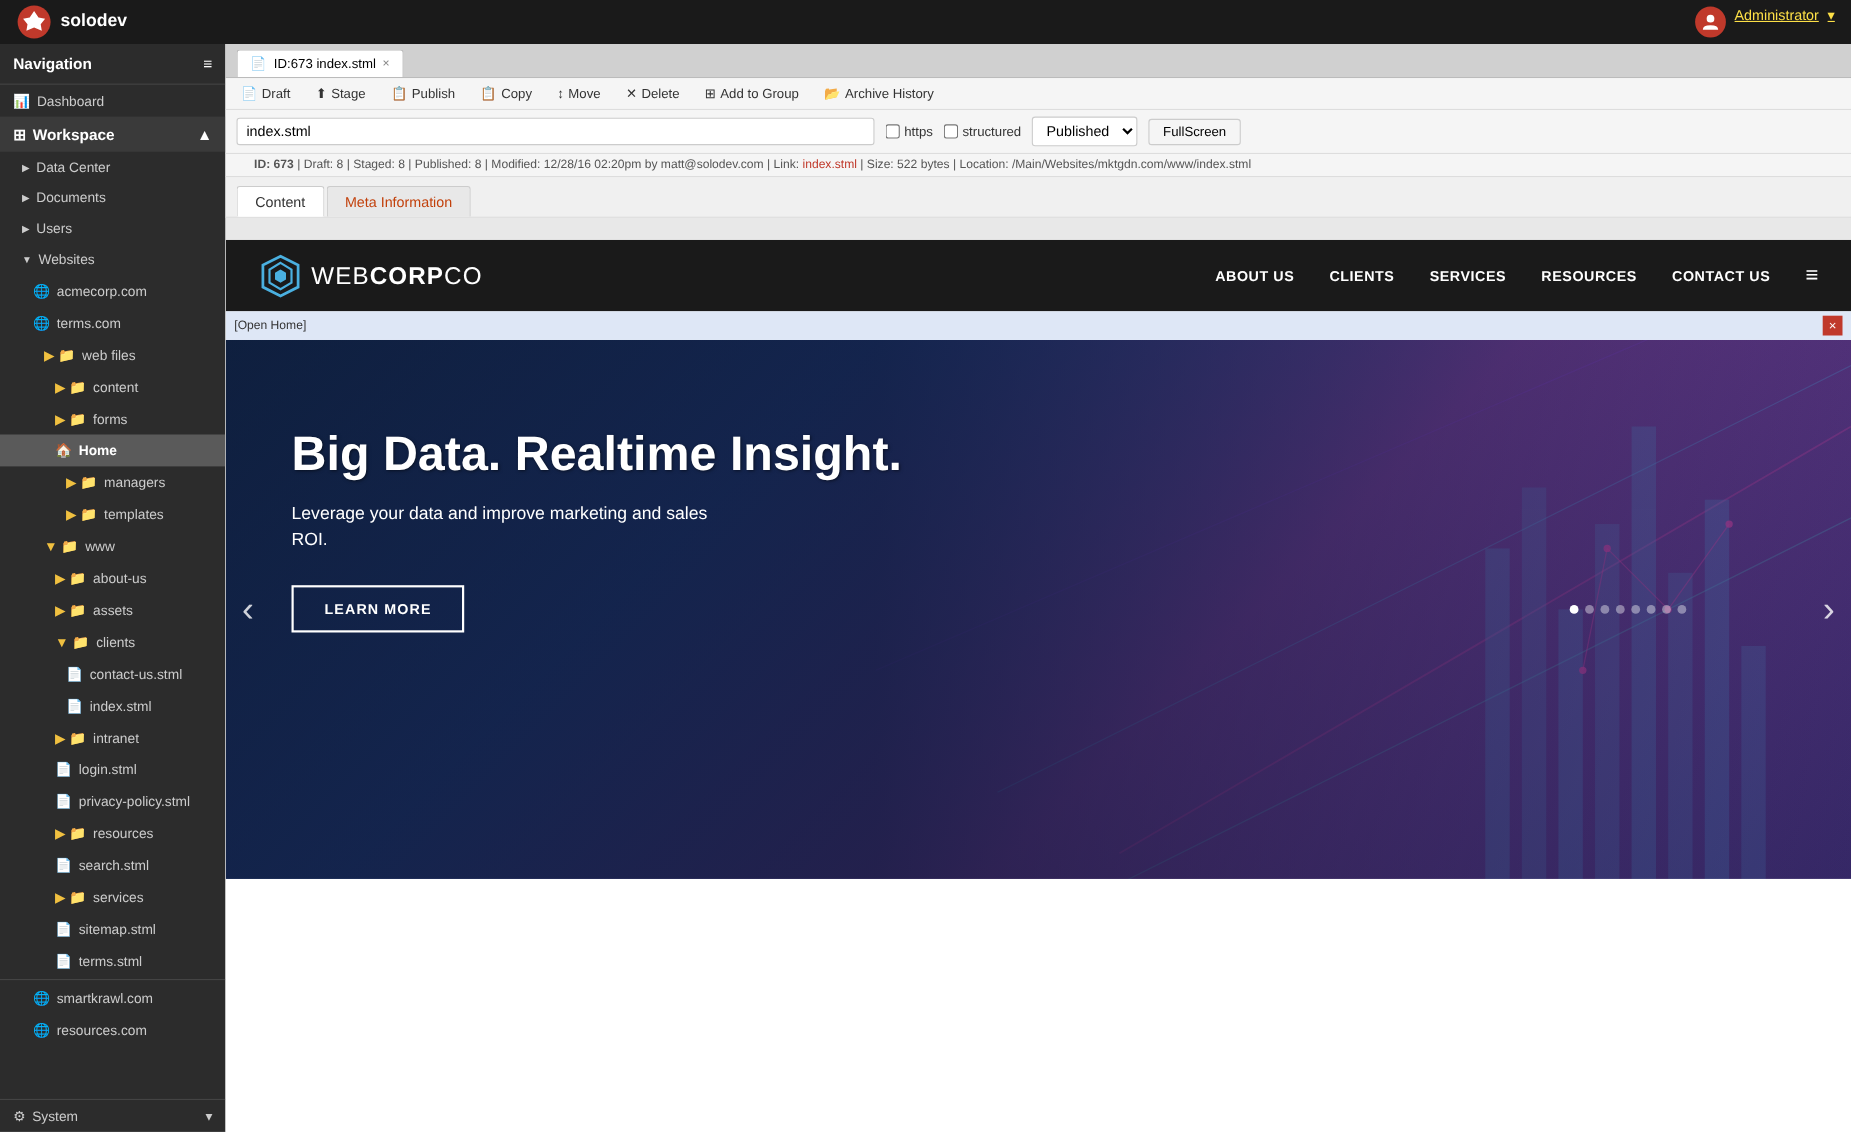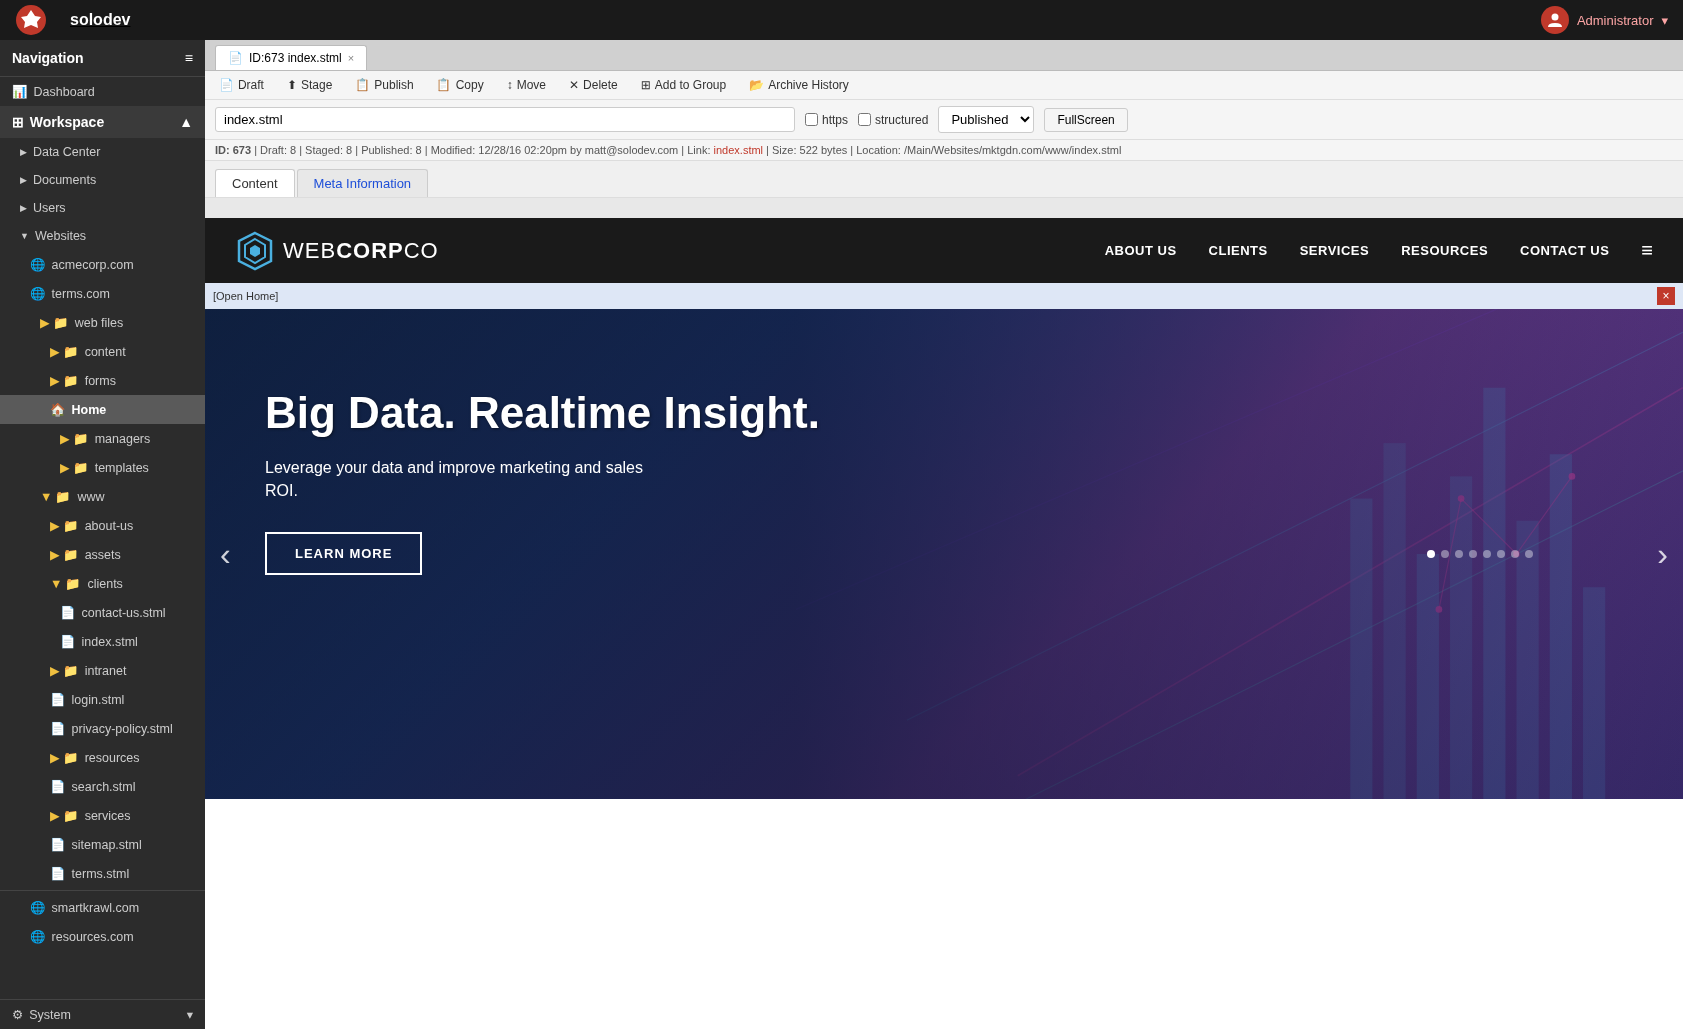--- a/index.html
+++ b/index.html
@@ -11,37 +11,36 @@
       height: 40px;
       display: flex;
       align-items: center;
       padding: 0 15px;
       justify-content: space-between;
       flex-shrink: 0;
     }
     .top-bar-logo {
       display: flex;
       align-items: center;
-      gap: 23px;
-      text-decoration: underline;
+      gap: 8px;
     }
     .logo-icon {
       width: 32px;
       height: 32px;
     }
     .logo-text {
       color: white;
       font-size: 16px;
       font-weight: bold;
     }
     .top-bar-user {
       display: flex;
-      align-items: center;
       gap: 8px;
-      color: #fca5a5;
+      color: #fde047;
+      text-decoration: underline;
     }
     .user-avatar {
       width: 28px;
       height: 28px;
       border-radius: 50%;
       background: #c0392b;
       display: flex;
       align-items: center;
       justify-content: center;
       color: white;
@@ -194,21 +193,21 @@
       background: #f5f5f5;
       border: 1px solid #ccc;
       border-radius: 3px;
       font-size: 12px;
       cursor: pointer;
     }
 
     
     .meta-bar {
       background: #f5f5f5;
-      padding: 4px 10px;
+      padding: 4px 26px;
       font-size: 11px;
       color: #555;
       border-bottom: 1px solid #ddd;
       flex-shrink: 0;
     }
     .meta-link { color: #c0392b; text-decoration: none; }
 
     
     .content-tabs {
       background: #f0f0f0;
@@ -219,21 +218,21 @@
       flex-shrink: 0;
     }
     .content-tab {
       padding: 6px 16px;
       font-size: 13px;
       cursor: pointer;
       border: 1px solid #ccc;
       border-bottom: none;
       border-radius: 3px 3px 0 0;
       background: #e8e8e8;
-      color: #1d4ed8;
+      color: #c2410c;
     }
     .content-tab.active {
       background: white;
       color: #333;
       border-color: #ccc;
     }
 
     
     .preview-area {
       flex: 1;

